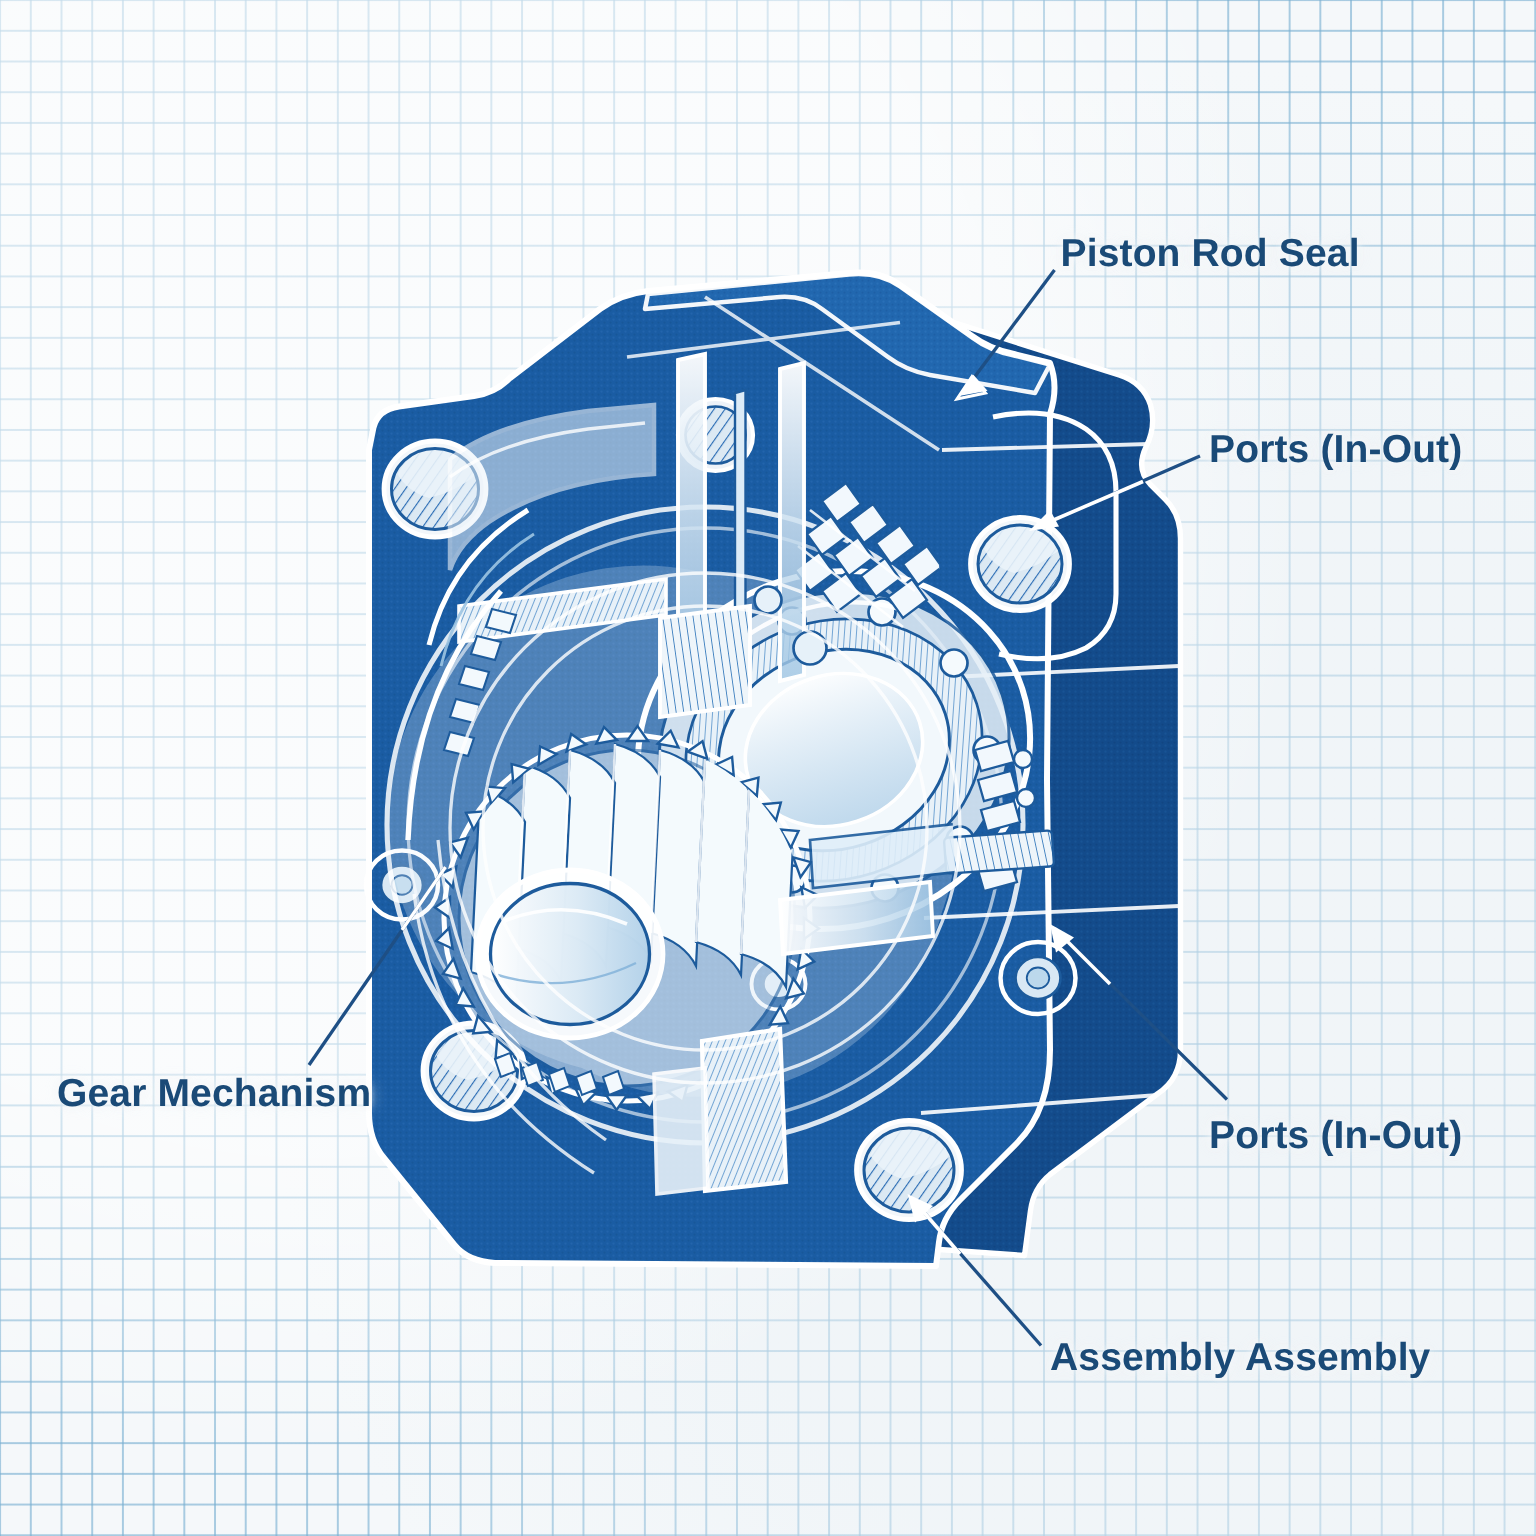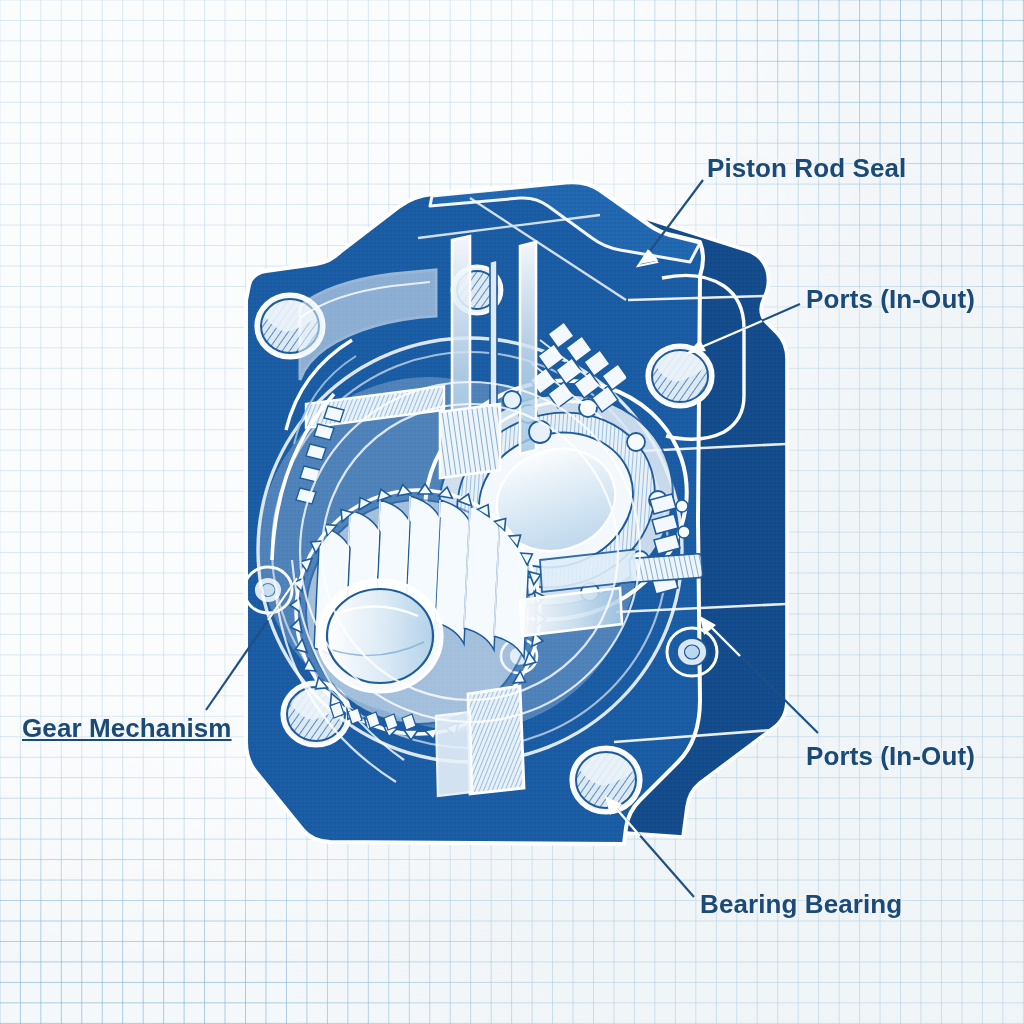--- a/index.html
+++ b/index.html
@@ -36,21 +36,21 @@
     color:#1a4a77;
     font-size:26px;
     font-weight:700;
     letter-spacing:.1px;
     white-space:nowrap;
     line-height:1;
     text-shadow:0 0 6px rgba(245,248,250,.95),0 0 12px rgba(245,248,250,.8);
   }
   #lbl-piston{left:707px;top:155px;}
   #lbl-ports-top{left:806px;top:286px;}
-  #lbl-gear{left:22px;top:715px;text-decoration:underline;}
+  #lbl-gear{left:38px;top:715px;}
   #lbl-ports-bot{left:806px;top:743px;}
   #lbl-bearing{left:700px;top:891px;}
 </style>
 </head>
 <body>
 
 <div id="stage">
 
   <div id="paper"></div>
   <div id="paper-tex"></div>
@@ -460,15 +460,15 @@
   </svg>
 
   <div class="label" id="lbl-piston">Piston Rod Seal</div>
 
   <div class="label" id="lbl-ports-top">Ports (In-Out)</div>
 
   <div class="label" id="lbl-gear">Gear Mechanism</div>
 
   <div class="label" id="lbl-ports-bot">Ports (In-Out)</div>
 
-  <div class="label" id="lbl-bearing">Bearing Bearing</div>
+  <div class="label" id="lbl-bearing">Assembly Assembly</div>
 
 </div>
 
 </body></html>

